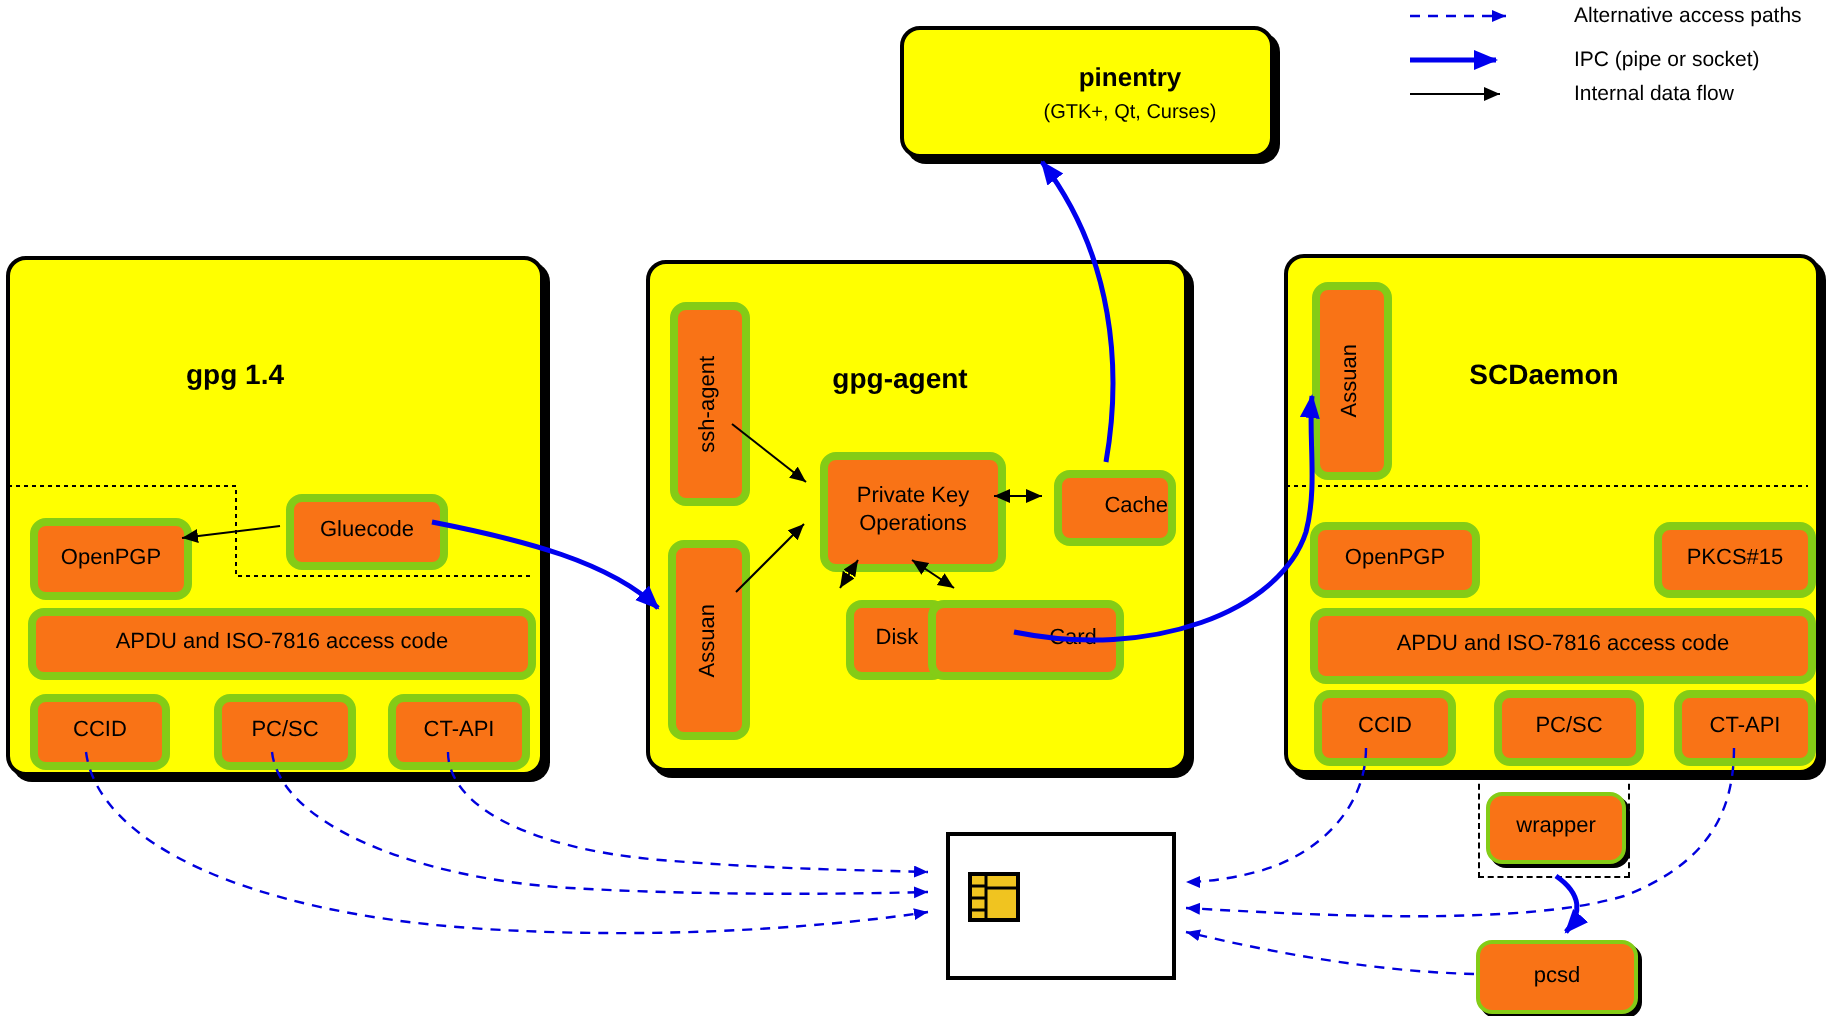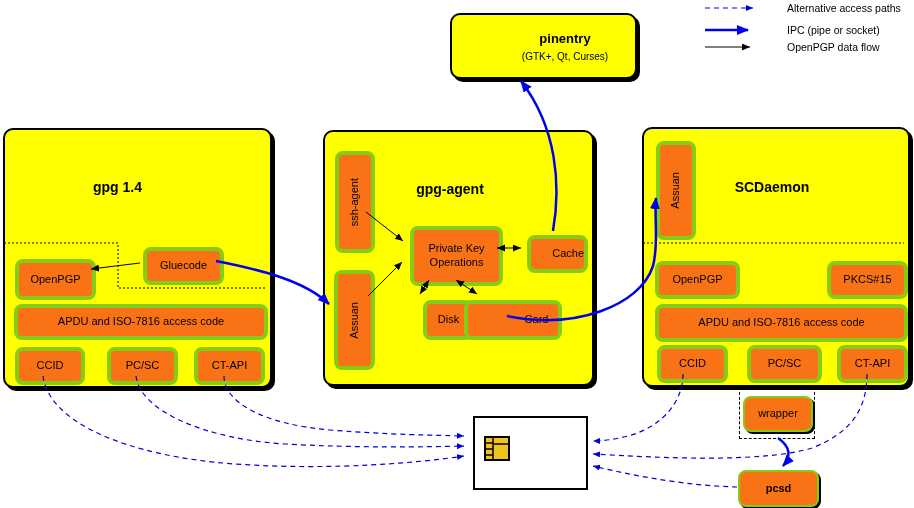--- a/index.html
+++ b/index.html
@@ -102,38 +102,38 @@
       </div>
     <div class="sbox" style="left:193px;top:216px;width:63px;height:30px;">
       <span>CT-API</span>
       </div>
   </div>
 
   <div id="wrapper-zone"></div>
   <div class="sbox shadowed" style="left:743px;top:396px;width:66px;height:32px;">
     <span>wrapper</span>
     </div>
-  <div class="sbox shadowed" style="left:738px;top:470px;width:77px;height:33px;font-weight:bold;">
+  <div class="sbox shadowed" style="left:738px;top:470px;width:77px;height:33px;">
     <span>pcsd</span>
     </div>
 
   <div id="smartcard">
     <svg width="28" height="27" style="position:absolute;left:9px;top:18px;">
       <rect x="1" y="1" width="24" height="23" fill="#f0c420" stroke="#000" stroke-width="2"></rect>
       <line x1="9" y1="1" x2="9" y2="24" stroke="#000" stroke-width="1.5"></line>
       <line x1="1" y1="7" x2="9" y2="7" stroke="#000" stroke-width="1.5"></line>
       <line x1="1" y1="13" x2="9" y2="13" stroke="#000" stroke-width="1.5"></line>
       <line x1="1" y1="19" x2="9" y2="19" stroke="#000" stroke-width="1.5"></line>
       <line x1="9" y1="8" x2="25" y2="8" stroke="#000" stroke-width="1.5"></line>
     </svg>
   </div>
 
   <div class="legend-label" style="left:787px;top:2px;">Alternative access paths</div>
   <div class="legend-label" style="left:787px;top:24px;">IPC (pipe or socket)</div>
-  <div class="legend-label" style="left:787px;top:41px;">OpenPGP data flow</div>
+  <div class="legend-label" style="left:787px;top:41px;">Internal data flow</div>
 
   <svg id="arrows" width="914" height="508">
     <defs>
       <marker id="mB" markerUnits="userSpaceOnUse" markerWidth="10" markerHeight="9" refX="8" refY="3.5" orient="auto-start-reverse">
         <path d="M0,0 L8,3.5 L0,7 Z" fill="#000"></path>
         </marker>
       <marker id="mBlueBig" markerUnits="userSpaceOnUse" markerWidth="15" markerHeight="12" refX="11" refY="5" orient="auto-start-reverse">
         <path d="M0,0 L12,5 L0,10 Z" fill="#0000ee"></path>
         </marker>
       <marker id="mBlueSm" markerUnits="userSpaceOnUse" markerWidth="9" markerHeight="8" refX="7" refY="3" orient="auto">

